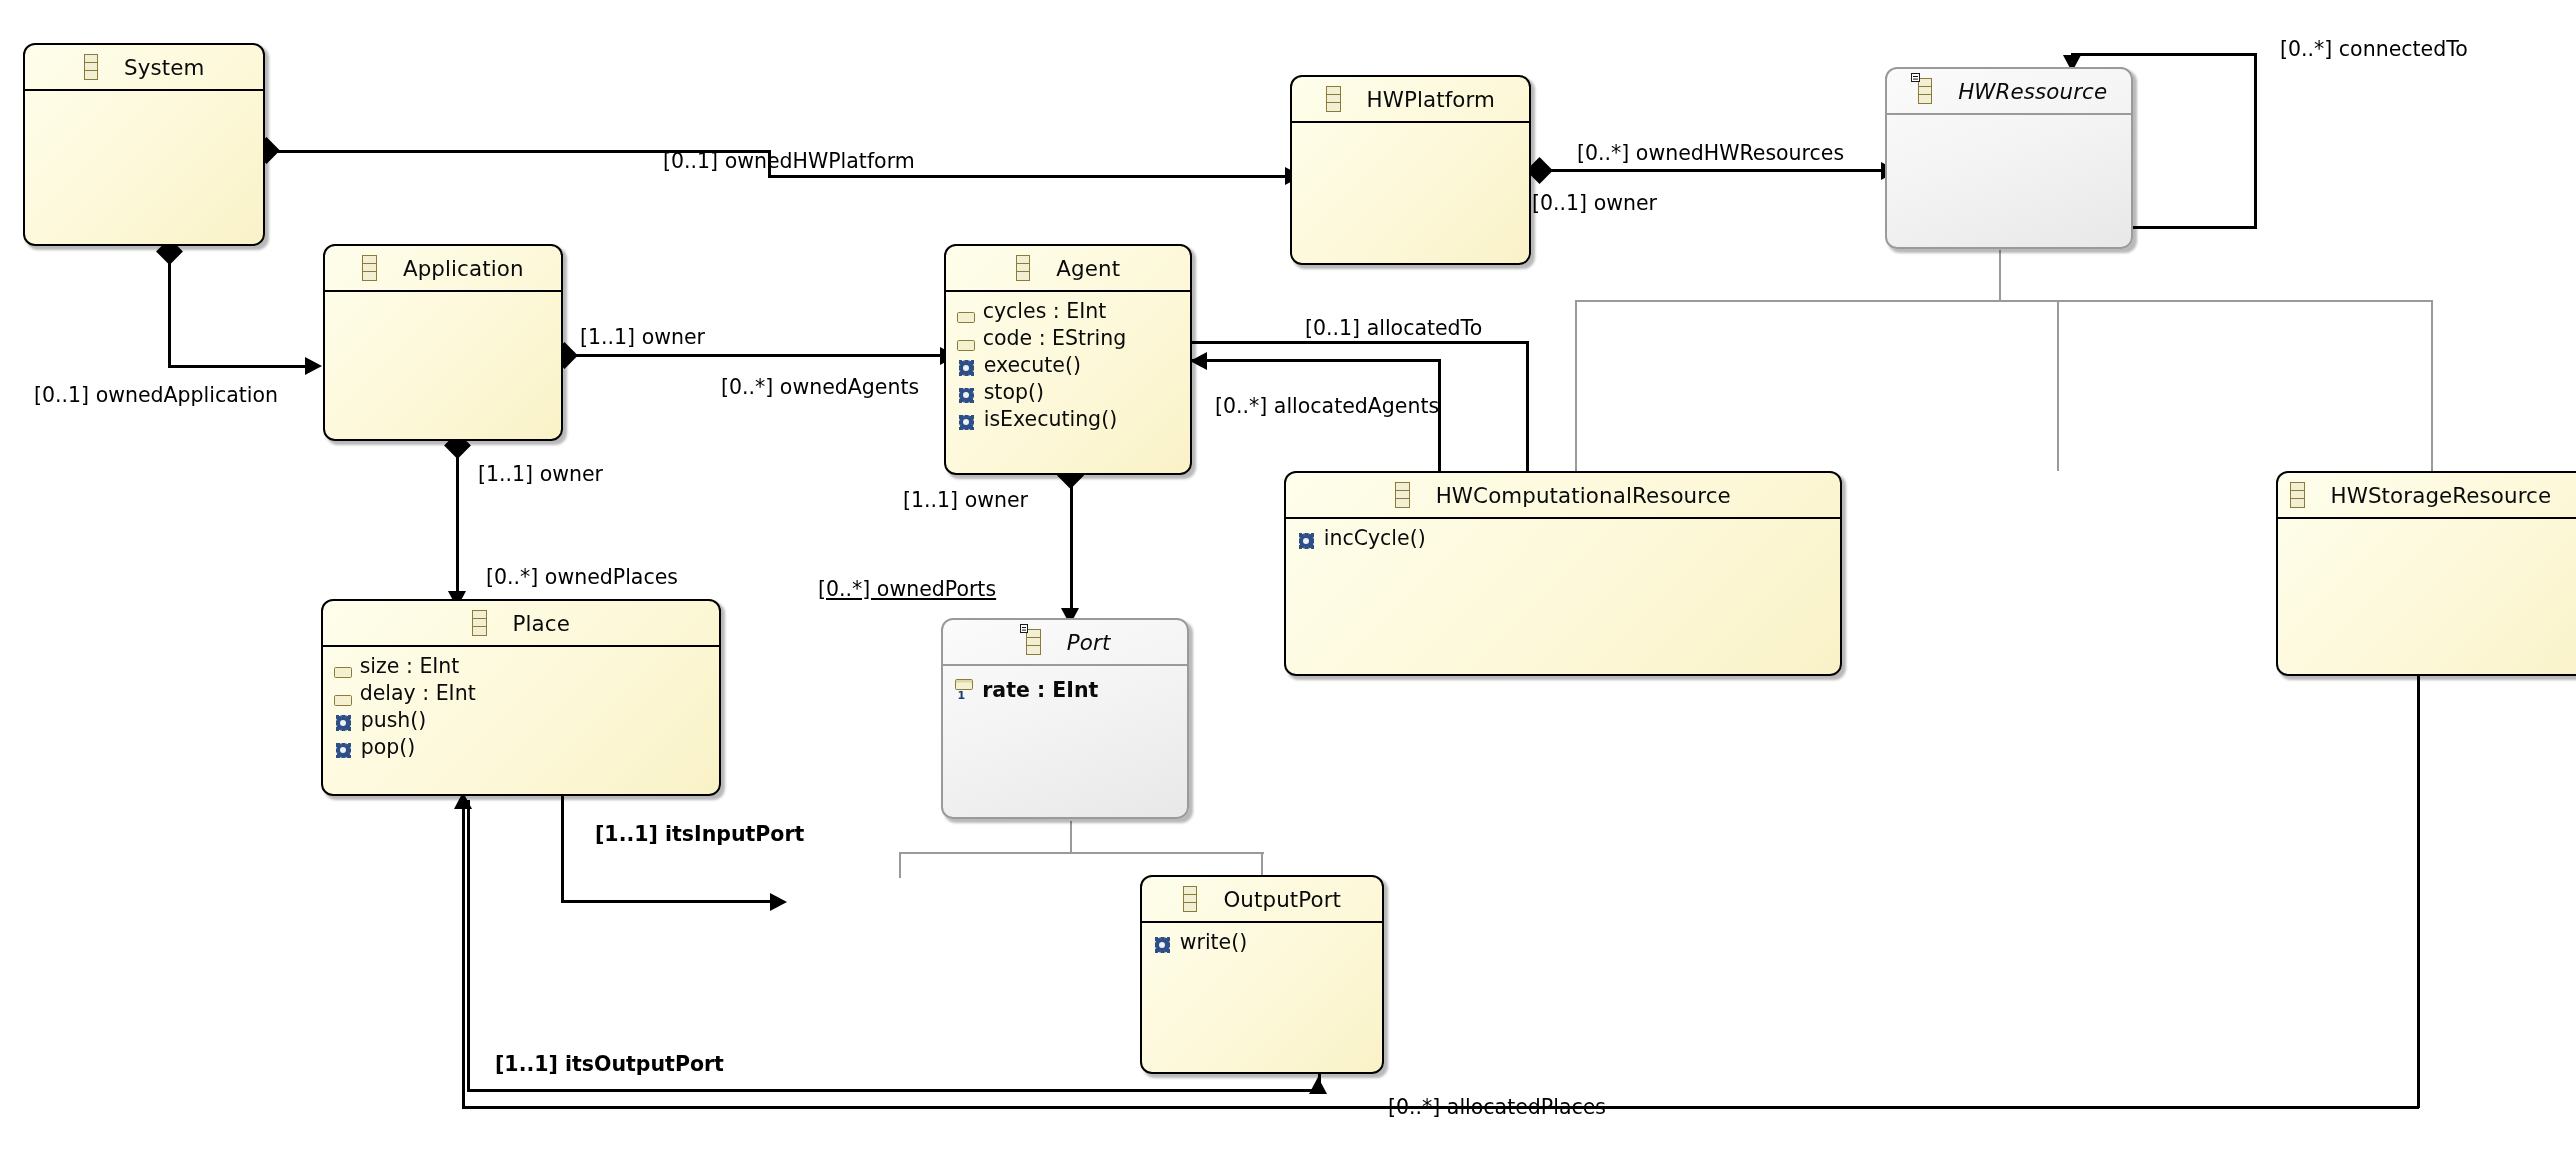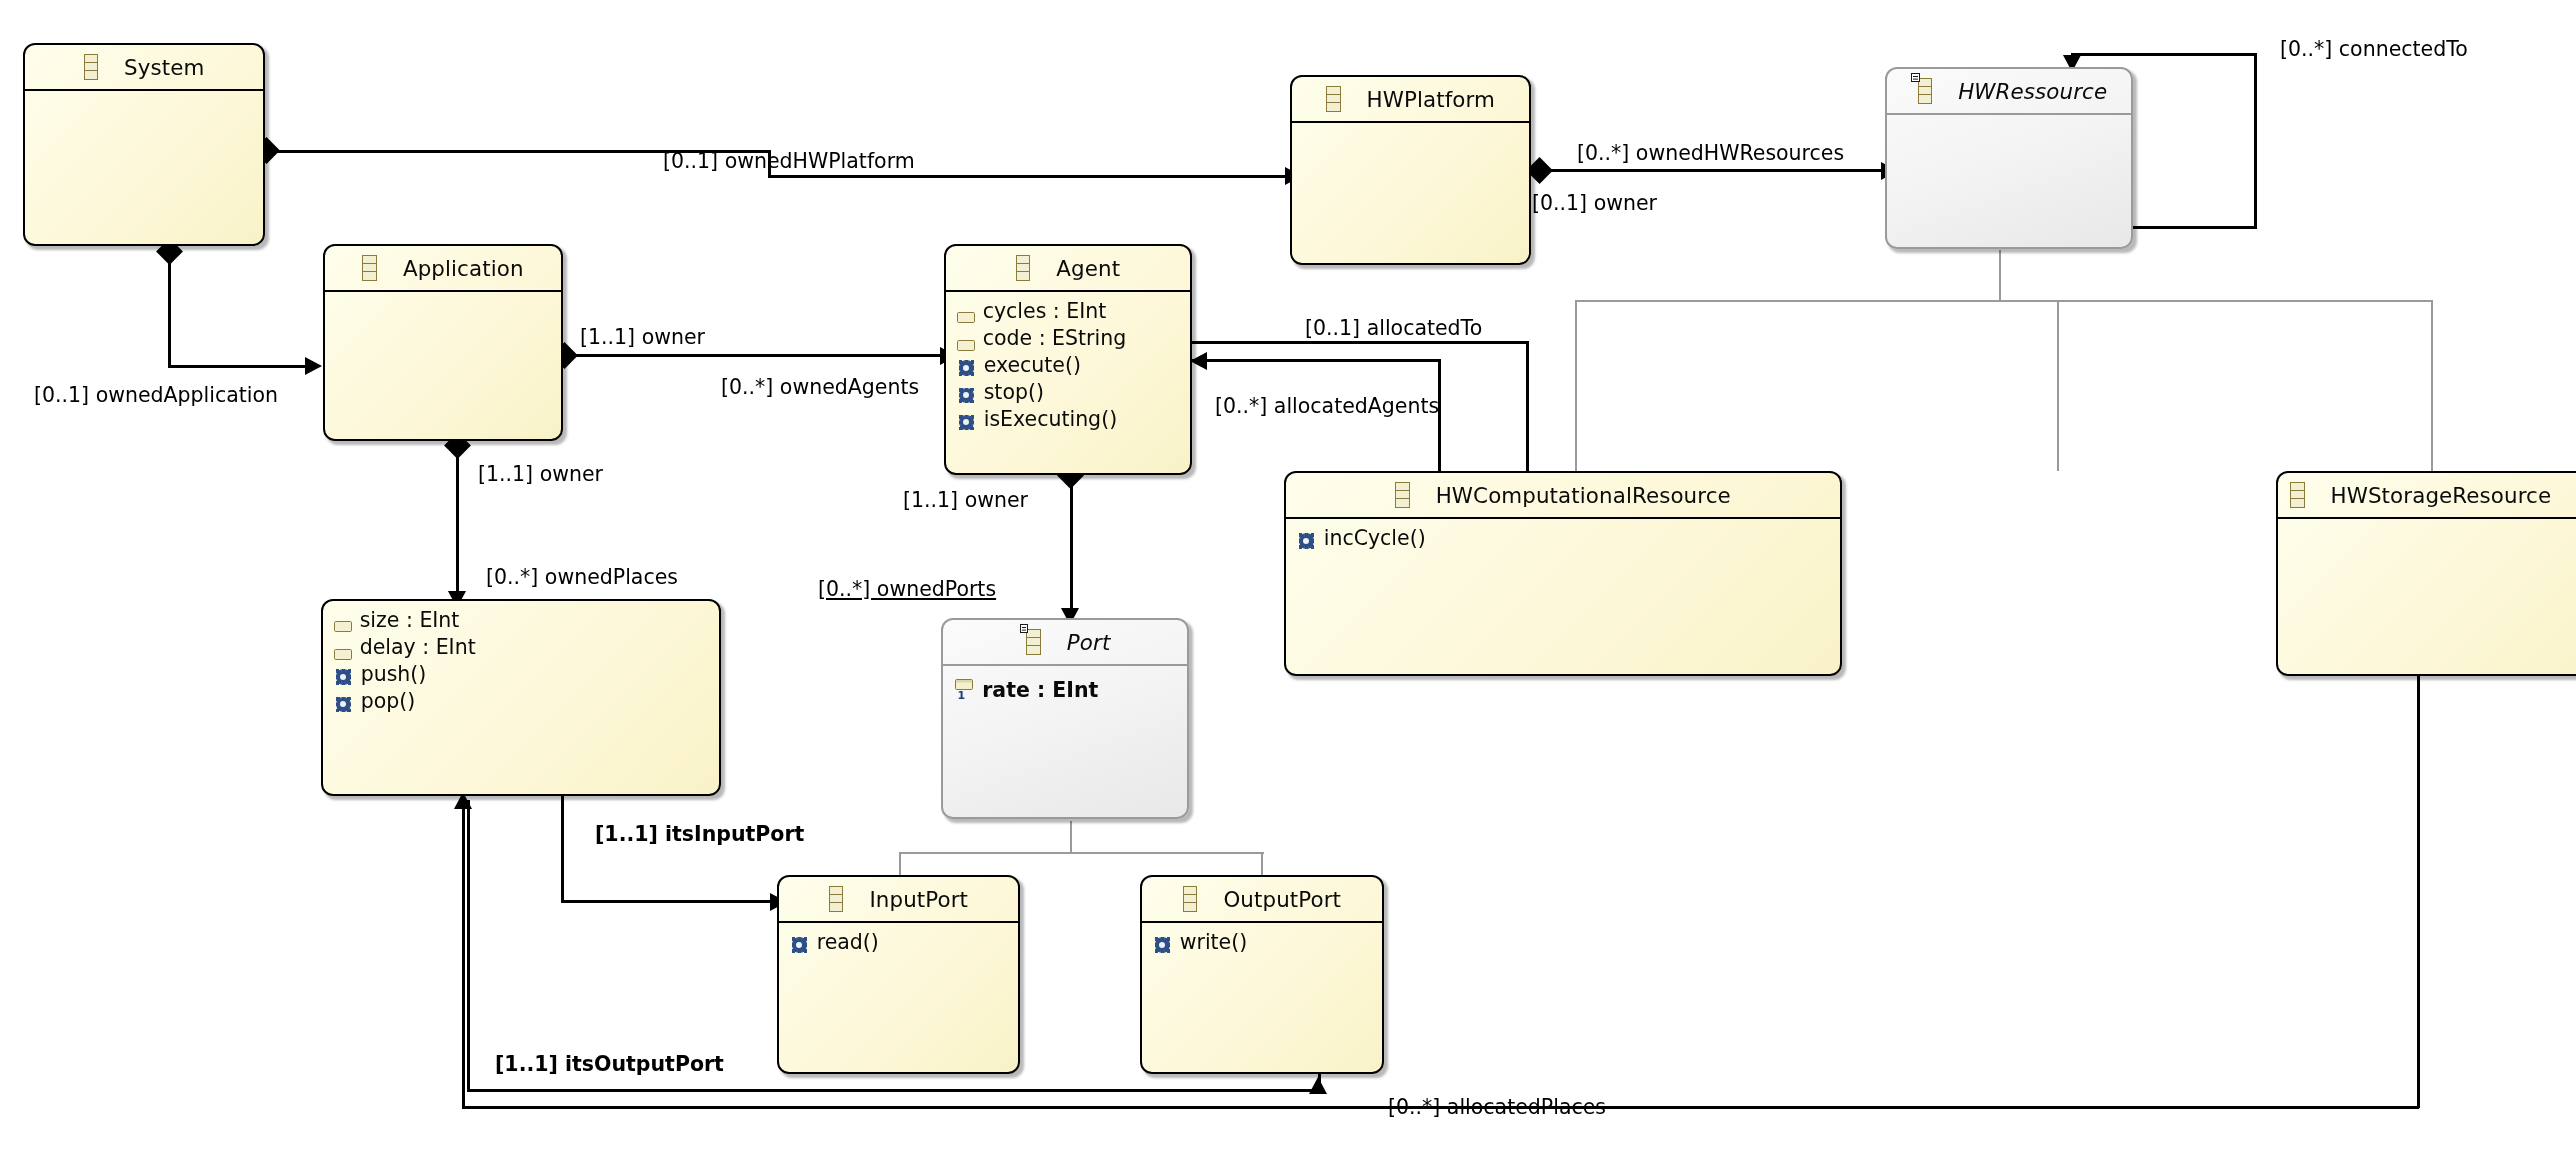--- a/index.html
+++ b/index.html
@@ -226,20 +226,24 @@
             <span class="g"></span>
             <span class="sp"></span>
             <span class="c"></span>
           </span>
         <span class="ftxt">isExecuting()</span>
       </div>
     </div>
   </div>
 
   <div class="cls" style="left:321px;top:599px;width:400px;height:197px;">
+    <div class="hdr">
+      <span class="ico-class"></span>
+      <span class="cname">Place</span>
+    </div>
     <div class="body">
       <div class="feat">
         <span class="ico-attr"></span>
         <span class="ftxt">size : EInt</span>
       </div>
       <div class="feat">
         <span class="ico-attr"></span>
         <span class="ftxt">delay : EInt</span>
       </div>
       <div class="feat">
@@ -272,36 +276,20 @@
       <div class="feat bold">
         <span class="ico-attr-w">
             <span class="bx"></span>
             <span class="one">1</span>
           </span>
         <span class="ftxt">rate : EInt</span>
       </div>
     </div>
   </div>
 
-  <div class="cls" style="left:777px;top:875px;width:243px;height:199px;">
-    <div class="hdr">
-      <span class="ico-class"></span>
-      <span class="cname">InputPort</span>
-    </div>
-    <div class="body">
-      <div class="feat">
-        <span class="ico-op">
-            <span class="g"></span>
-            <span class="sp"></span>
-            <span class="c"></span>
-          </span>
-        <span class="ftxt">read()</span>
-      </div>
-    </div>
-  </div>
 
   <div class="cls" style="left:1140px;top:875px;width:244px;height:199px;">
     <div class="hdr">
       <span class="ico-class"></span>
       <span class="cname">OutputPort</span>
     </div>
     <div class="body">
       <div class="feat">
         <span class="ico-op">
             <span class="g"></span>

